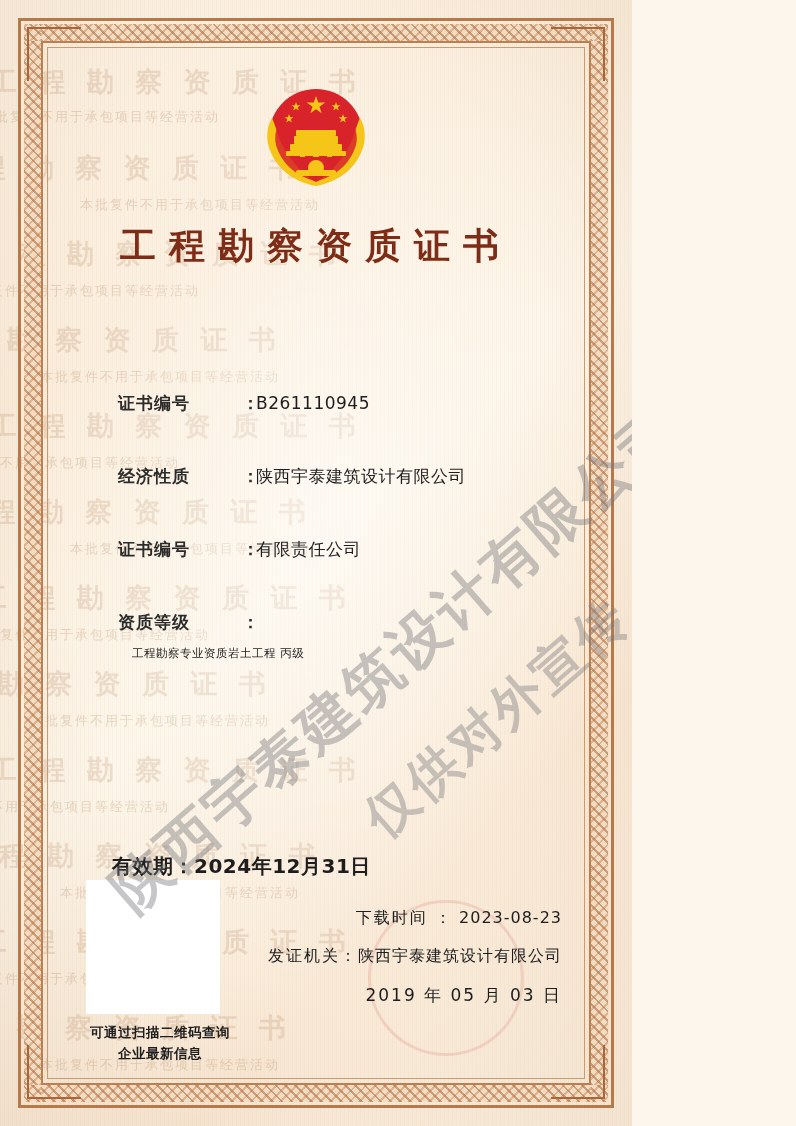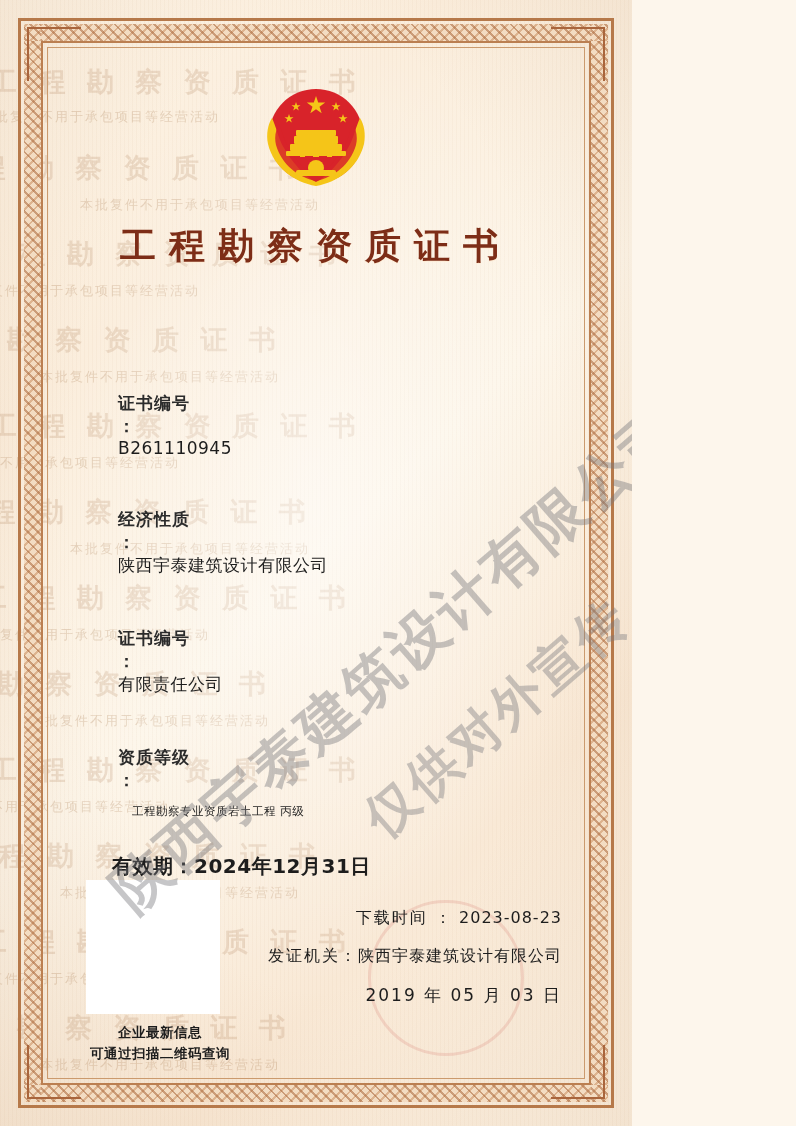--- a/index.html
+++ b/index.html
@@ -173,21 +173,20 @@
     position: absolute;
     left: 118px;
     top: 392px;
     width: 560px;
   }
   .field-row {
     display: flex;
     align-items: baseline;
     margin-bottom: 50px;
     font-family: "DejaVu Sans", sans-serif;
-    flex-direction: column;
   }
   .field-label {
     width: 124px;
     font-size: 17px;
     font-weight: bold;
     color: #2b2b2b;
     letter-spacing: 1px;
     text-align: justify;
   }
   .field-colon {
@@ -1258,22 +1257,22 @@
         <i></i>
         <i></i>
         <i></i>
         <i></i>
         <i></i>
         <i></i>
         <i class="on"></i>
       </div>
   </div>
   <div class="qr-caption">
+    <div>可通过扫描二维码查询</div>
     <div>企业最新信息</div>
-    <div>可通过扫描二维码查询</div>
   </div>
 
   <div class="seal"></div>
   <div class="issue-block">
     <div class="issue-line">
       <span class="lbl">下载时间 ：</span>
       <span>2023-08-23</span>
     </div>
     <div class="issue-line">
       <span class="lbl">发证机关：</span><span>陕西宇泰建筑设计有限公司</span>

